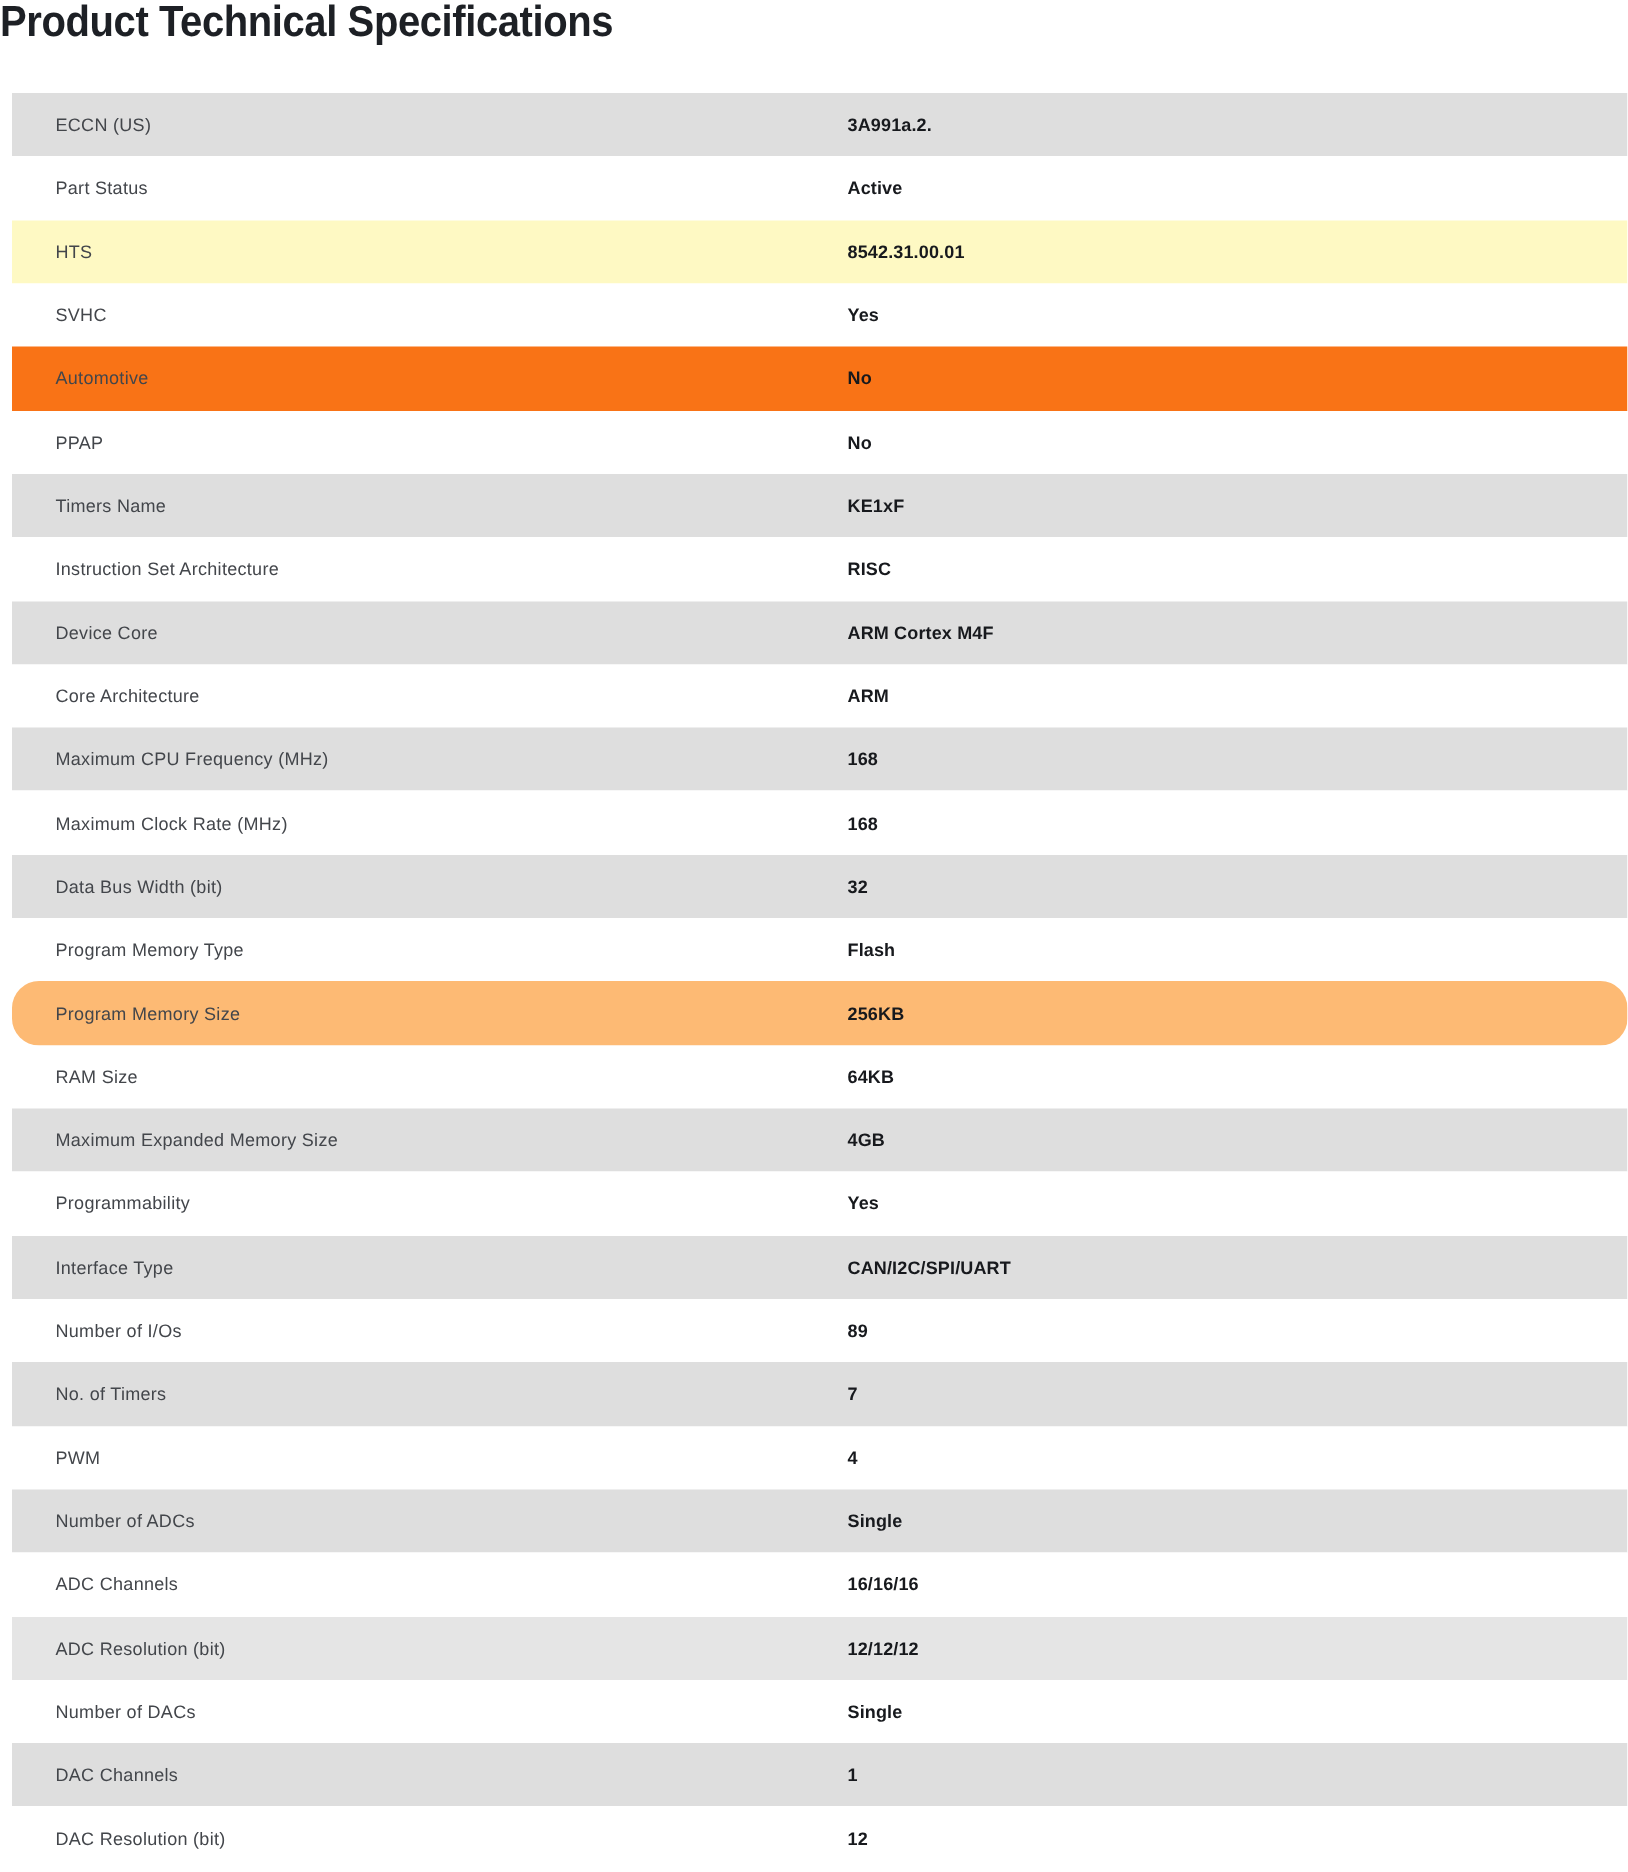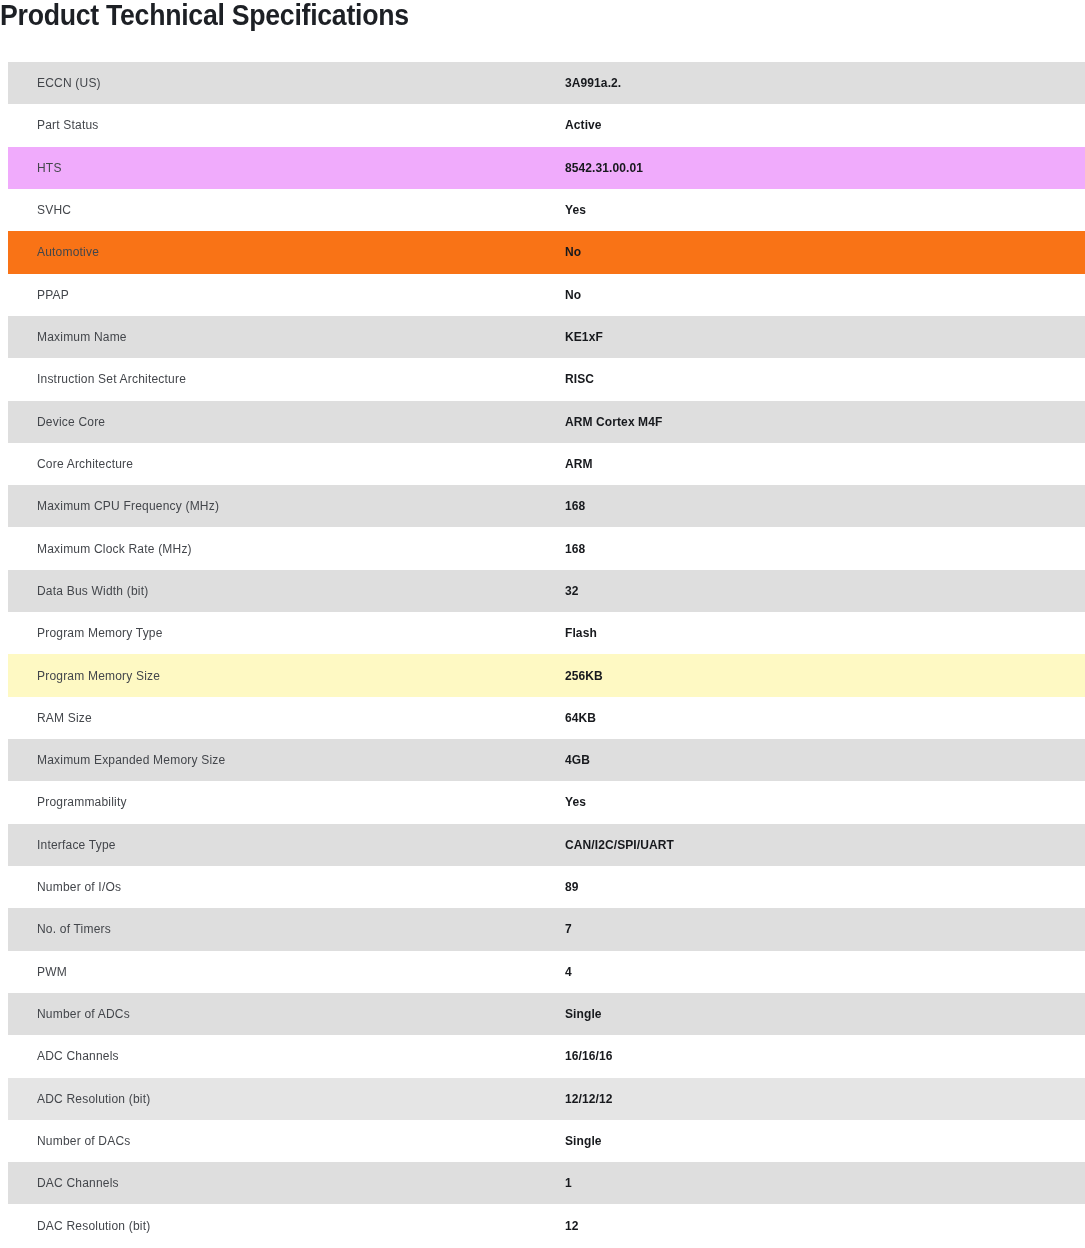--- a/index.html
+++ b/index.html
@@ -66,42 +66,42 @@
   <div class="spec-row" style="background: rgb(222, 222, 222);">
     <div class="spec-cell spec-label">ECCN (US)</div>
     <div class="spec-cell spec-value">3A991a.2.</div>
   </div>
 
   <div class="spec-row">
     <div class="spec-cell spec-label">Part Status</div>
     <div class="spec-cell spec-value">Active</div>
   </div>
 
-  <div class="spec-row" style="background: #f0abfc;">
+  <div class="spec-row" style="background: #fef9c3;">
     <div class="spec-cell spec-label">HTS</div>
     <div class="spec-cell spec-value">8542.31.00.01</div>
   </div>
 
   <div class="spec-row">
     <div class="spec-cell spec-label">SVHC</div>
     <div class="spec-cell spec-value">Yes</div>
   </div>
 
   <div class="spec-row" style="background: #f97316;">
     <div class="spec-cell spec-label">Automotive</div>
     <div class="spec-cell spec-value">No</div>
   </div>
 
   <div class="spec-row">
     <div class="spec-cell spec-label">PPAP</div>
     <div class="spec-cell spec-value">No</div>
   </div>
 
   <div class="spec-row" style="background: rgb(222, 222, 222);">
-    <div class="spec-cell spec-label">Maximum Name</div>
+    <div class="spec-cell spec-label">Timers Name</div>
     <div class="spec-cell spec-value">KE1xF</div>
   </div>
 
   <div class="spec-row">
     <div class="spec-cell spec-label">Instruction Set Architecture</div>
     <div class="spec-cell spec-value">RISC</div>
   </div>
 
   <div class="spec-row" style="background: rgb(222, 222, 222);">
     <div class="spec-cell spec-label">Device Core</div>
@@ -126,21 +126,21 @@
   <div class="spec-row" style="background: rgb(222, 222, 222);">
     <div class="spec-cell spec-label">Data Bus Width (bit)</div>
     <div class="spec-cell spec-value">32</div>
   </div>
 
   <div class="spec-row">
     <div class="spec-cell spec-label">Program Memory Type</div>
     <div class="spec-cell spec-value">Flash</div>
   </div>
 
-  <div class="spec-row" style="background: #fef9c3;">
+  <div class="spec-row" style="background: #fdba74; border-radius: 18px;">
     <div class="spec-cell spec-label">Program Memory Size</div>
     <div class="spec-cell spec-value">256KB</div>
   </div>
 
   <div class="spec-row">
     <div class="spec-cell spec-label">RAM Size</div>
     <div class="spec-cell spec-value">64KB</div>
   </div>
 
   <div class="spec-row" style="background: rgb(222, 222, 222);">

